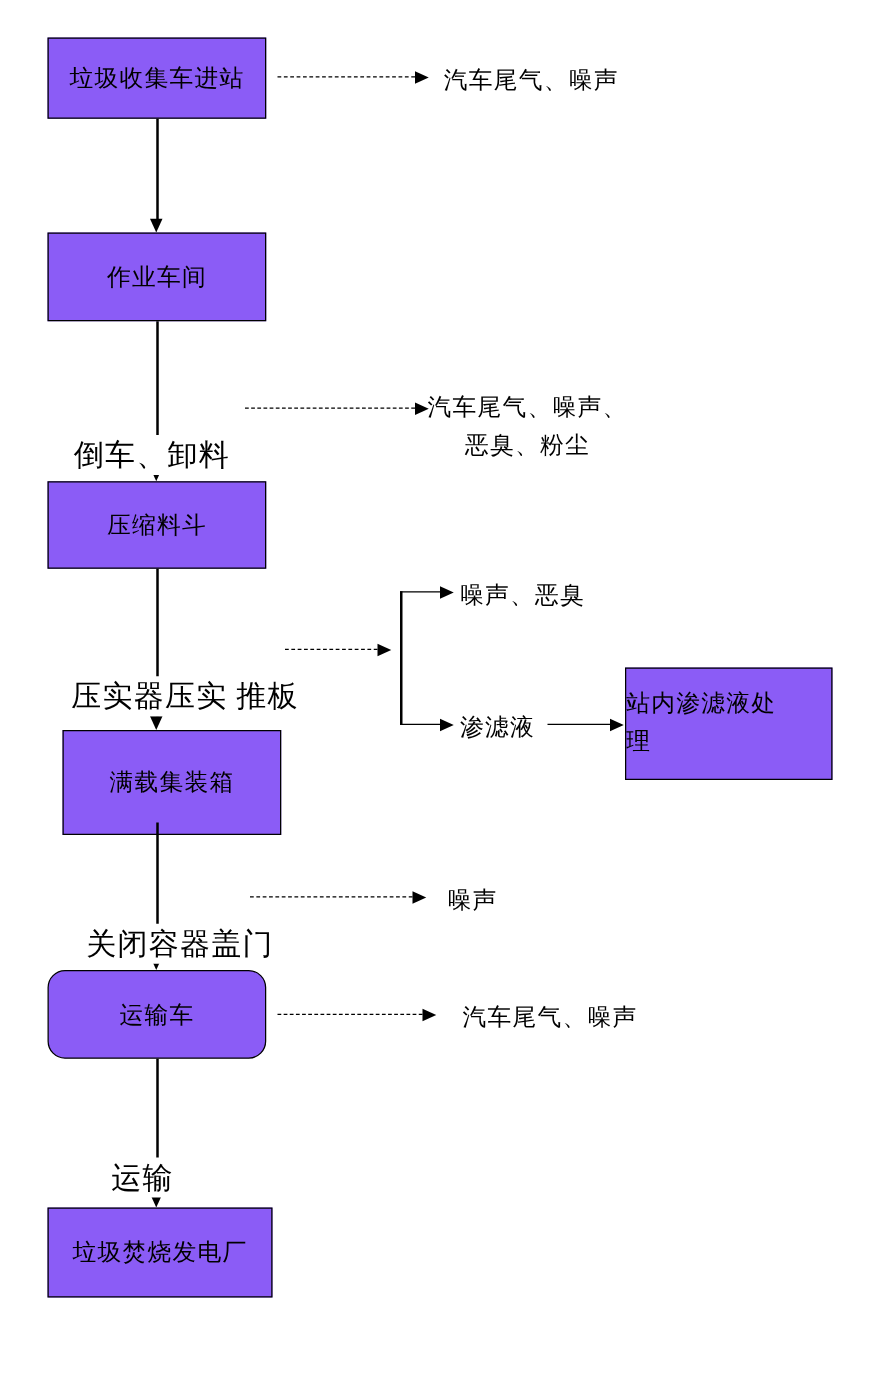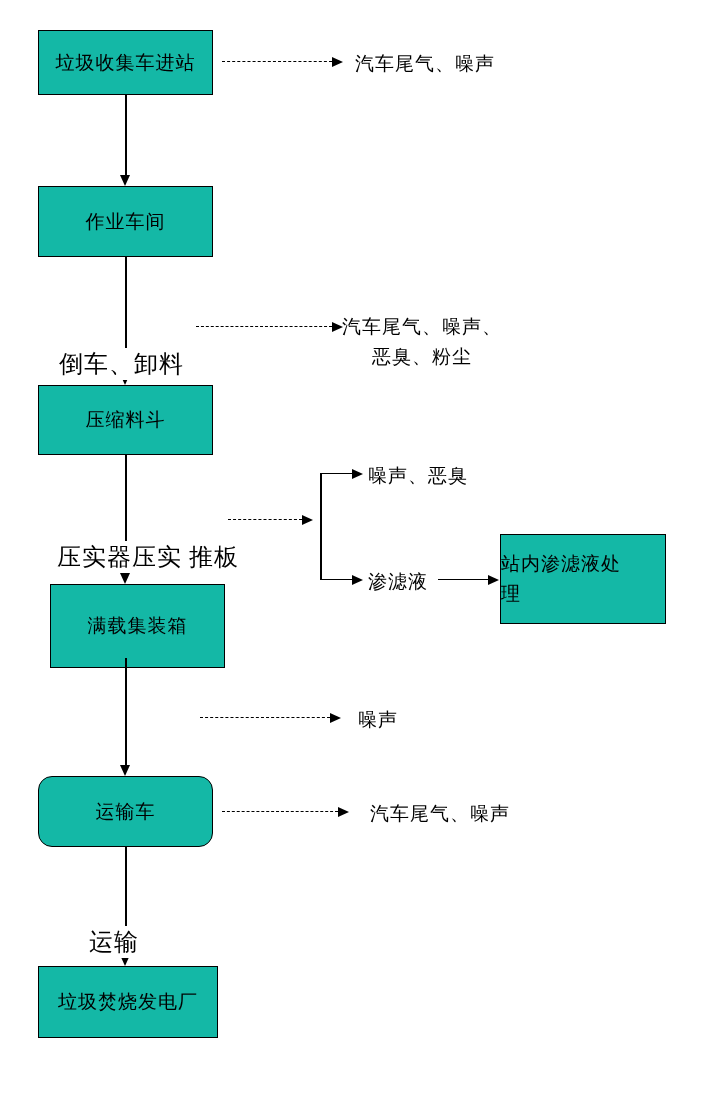--- a/index.html
+++ b/index.html
@@ -8,21 +8,21 @@
     width: 714px;
     height: 1117px;
     background: #ffffff;
     font-family: "Liberation Serif", "DejaVu Serif", serif;
     color: #000;
     overflow: hidden;
   }
   .box {
     position: absolute;
     border: 1.5px solid #000;
-    background: #14b8a6;
+    background: #8b5cf6;
     display: flex;
     align-items: center;
     justify-content: center;
     font-size: 19px;
     letter-spacing: 1px;
     box-sizing: border-box;
   }
   .box.leachate {
     justify-content: flex-start;
     text-align: left;
@@ -125,20 +125,21 @@
 
   <div class="hline" style="left:438px; top:579px; width:50px;"></div>
   <div class="arrow-right" style="left:488px; top:575px;"></div>
   <div class="box leachate multiline" style="left:500px; top:534px; width:166px; height:90px;">站内渗滤液处
 理</div>
 
   <div class="box" style="left:50px; top:584px; width:175px; height:84px;">满载集装箱</div>
 
   <div class="vline" style="left:125px; top:658px; height:107px;"></div>
   <div class="arrow-down" style="left:120px; top:765px;"></div>
+  <div class="lbl" style="left:66px; top:707px;">关闭容器盖门</div>
   <div class="hline dashed" style="left:200px; top:717px; width:130px;"></div>
   <div class="arrow-right" style="left:330px; top:713px;"></div>
   <div class="emission" style="left:358px; top:707px;">噪声</div>
 
   <div class="box" style="left:38px; top:776px; width:175px; height:71px;border-radius:14px;">运输车</div>
   <div class="hline dashed" style="left:222px; top:811px; width:116px;"></div>
   <div class="arrow-right" style="left:338px; top:807px;"></div>
   <div class="emission" style="left:370px; top:801px;">汽车尾气、噪声</div>
 
   <div class="vline" style="left:125px; top:847px; height:108px;"></div>

